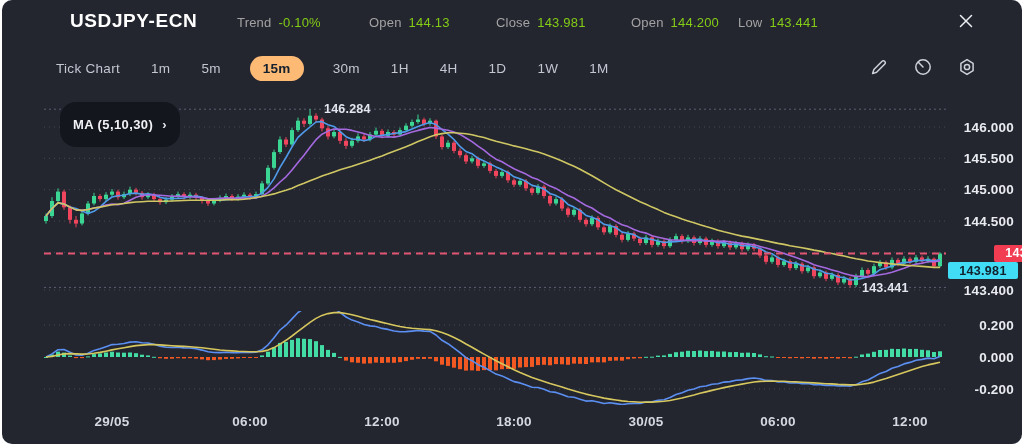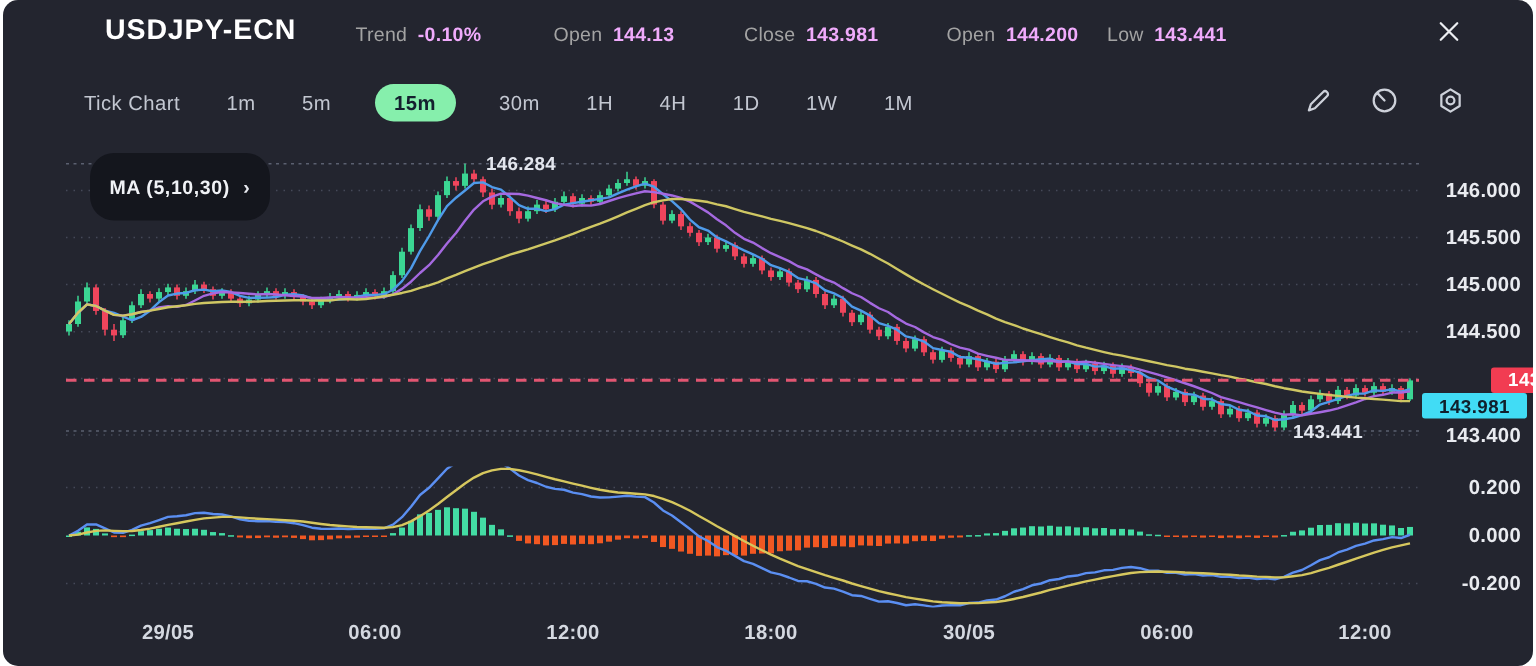--- a/index.html
+++ b/index.html
@@ -3,28 +3,28 @@
 <meta charset="utf-8">
 <style>
   html,body{margin:0;padding:0;background:#ffffff;width:1024px;height:444px;overflow:hidden;
     font-family:"Liberation Sans","DejaVu Sans",sans-serif;-webkit-font-smoothing:antialiased;}
   #app{position:relative;width:1020px;height:444px;margin:0 2px;background:#23252f;border-radius:10px;overflow:hidden;letter-spacing:.2px;}
   
   #header{position:absolute;top:0;left:0;width:100%;height:44px;z-index:5;}
   #symbol{position:absolute;left:68px;top:10px;font-size:19px;font-weight:700;color:#ffffff;letter-spacing:.6px;}
   .stat{position:absolute;top:15px;font-size:13px;white-space:nowrap;}
   .stat .lbl{color:#a3a3a3;margin-right:7px;}
-  .stat .val{color:#f0abfc;font-weight:700;margin-top:28px;}
+  .stat .val{color:#84cc16;font-weight:400;margin-top:28px;}
   .stat:nth-child(1){left:235px}.stat:nth-child(2){left:367px}.stat:nth-child(3){left:494px}
   .stat:nth-child(4){left:629px}.stat:nth-child(5){left:736px}
   #close-btn{position:absolute;right:46px;top:12px;width:20px;height:20px;background:none;border:none;cursor:pointer;padding:0;}
   
   #toolbar{position:absolute;top:44px;left:0;width:100%;height:48px;display:flex;align-items:center;padding-left:52px;gap:27px;z-index:5;box-sizing:border-box;}
   .tf{background:none;border:none;color:#c3c7d1;font-size:13.5px;font-family:inherit;letter-spacing:.3px;cursor:pointer;padding:5px 2px;}
-  .tf.active{background:#86efac;color:#14202e;font-weight:700;border-radius:15px;padding:5px 13px;}
+  .tf.active{background:#fdba74;color:#14202e;font-weight:700;border-radius:15px;padding:5px 13px;}
   #tool-icons{position:absolute;top:44px;right:44px;height:48px;display:flex;align-items:center;gap:22px;z-index:6;}
   .icon-btn{background:none;border:none;padding:0;cursor:pointer;width:22px;height:22px;}
   
   #chart-layer{position:absolute;top:0;left:0;z-index:1;}
   .pill{position:absolute;background:#14161d;border-radius:16px;color:#f0f2f6;font-size:13px;font-weight:700;
         padding:15px 13px;z-index:4;cursor:pointer;letter-spacing:.4px;white-space:nowrap;}
   #ma-pill{left:58px;top:102px;}
   #macd-pill{left:58px;top:311px;}
   .pill .chev{margin-left:9px;color:#e6e8ee;font-weight:700;}
   #macd-pill .chev{margin-left:1px;}

